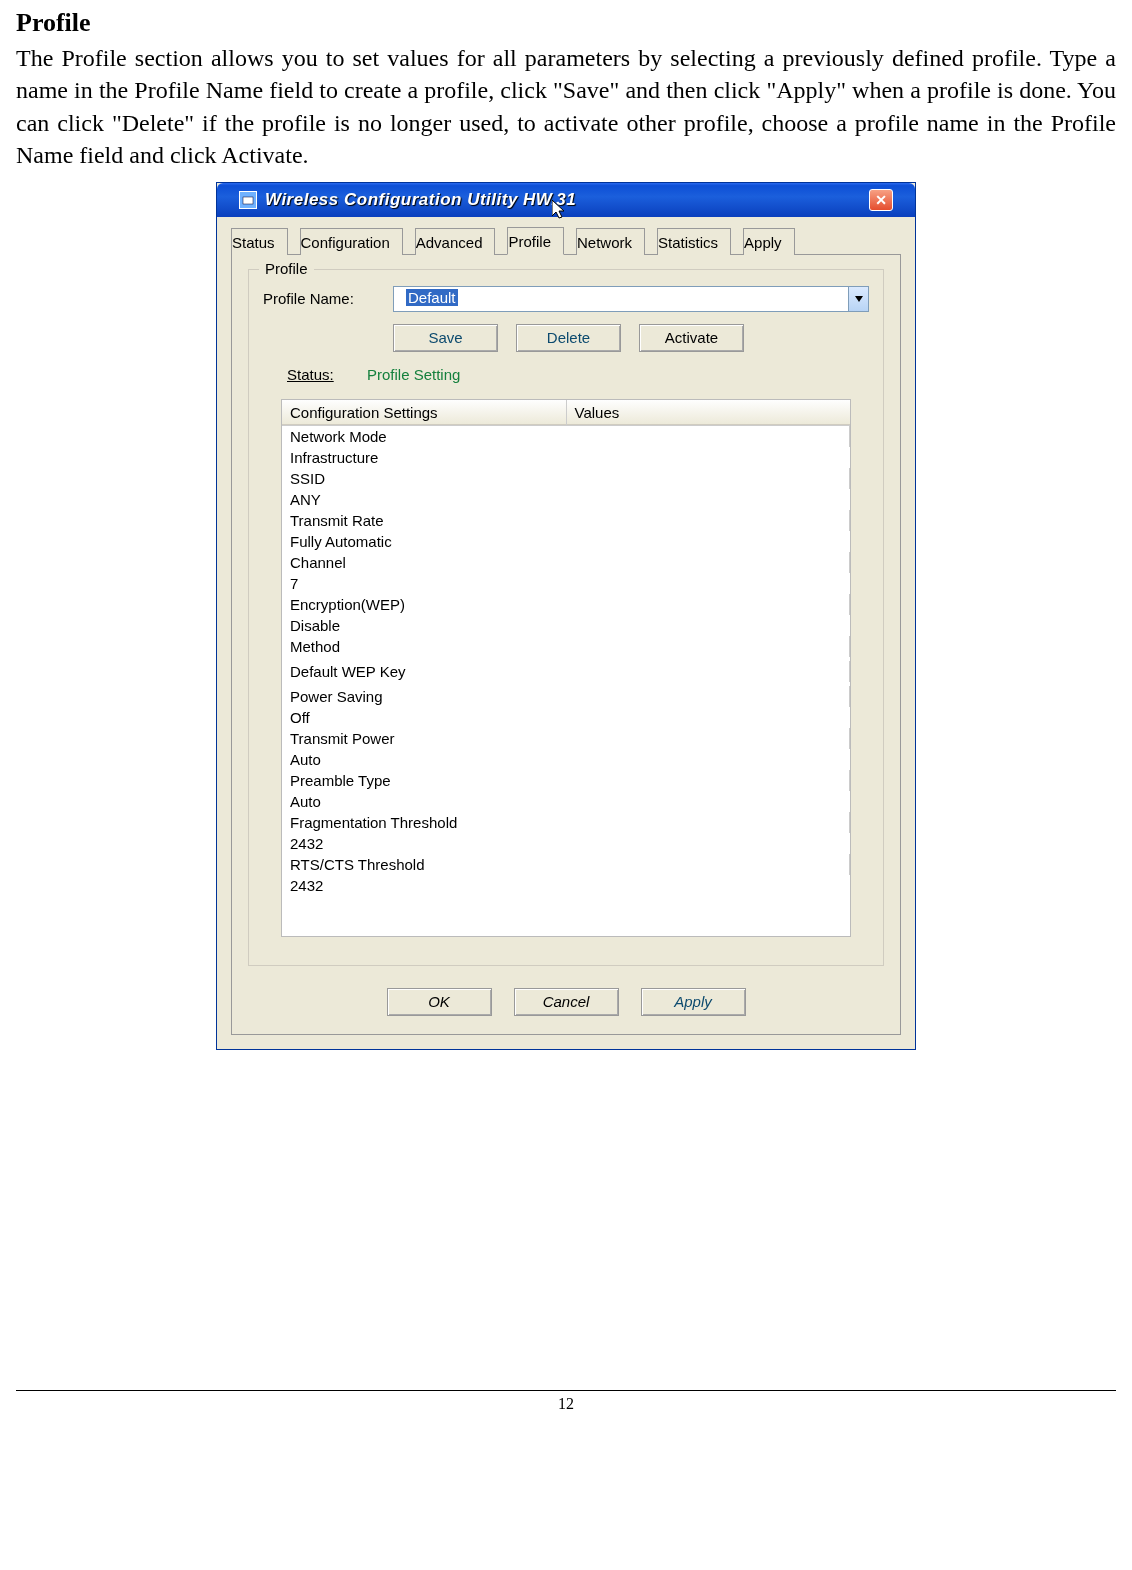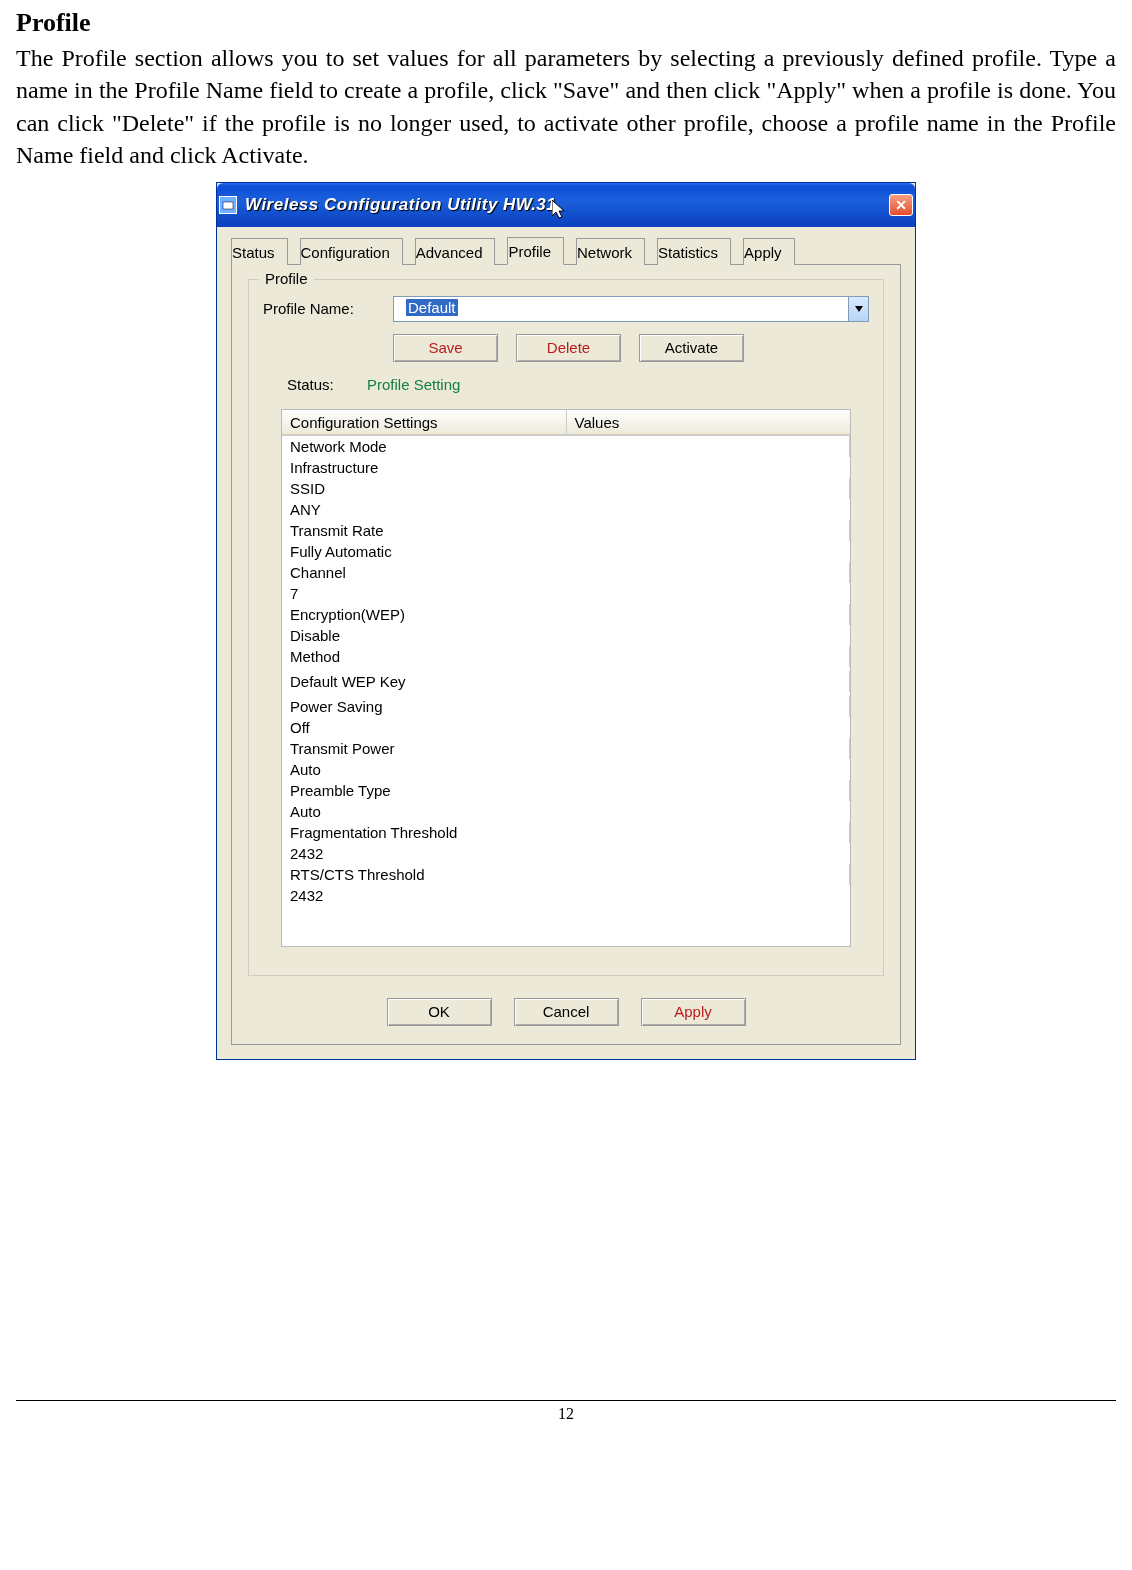--- a/index.html
+++ b/index.html
@@ -1,20 +1,20 @@
 <!DOCTYPE html>
 <html><head>
   <meta charset="utf-8">
   <style>
     * { box-sizing: border-box; margin: 0; padding: 0; }
     body { font-family: "Times New Roman", serif; font-size: 24px; color: #000; background: #fff; width: 1132px; padding: 8px 16px 20px 16px; }
     .heading { font-weight: bold; font-size: 26px; margin-bottom: 4px; }
     .body-text { text-align: justify; line-height: 1.35; margin-bottom: 10px; }
     .app-window { width: 700px; margin: 0 auto; font-family: Tahoma, Arial, sans-serif; font-size: 15px; border: 1px solid #003399; background: #ece9d8; }
-    .title-bar { background: linear-gradient(to bottom, #2a6af0 0%, #0d4fd6 8%, #1b5fdc 40%, #0a3fbd 100%); height: 44px; display: flex; align-items: center; padding: 0 2px; color: #fff; font-weight: bold; font-size: 17px; position: relative; border-radius: 6px 6px 0 0; }
+    .title-bar { background: linear-gradient(to bottom, #2a6af0 0%, #0d4fd6 8%, #1b5fdc 40%, #0a3fbd 100%); height: 34px; display: flex; align-items: center; padding: 0 22px; color: #fff; font-weight: bold; font-size: 17px; position: relative; border-radius: 6px 6px 0 0; }
     .title-icon { width: 18px; height: 18px; background: #6fb1ff; border: 1px solid #fff; margin-right: 8px; display: flex; align-items: center; justify-content: center; }
     .title-icon svg { width: 12px; height: 12px; }
     .title-text { flex: 1; font-style: italic; text-shadow: 1px 1px 1px #000; letter-spacing: 0.5px; }
     .close-btn { width: 24px; height: 22px; background: linear-gradient(to bottom, #f7a083, #e54d2e); border: 1px solid #fff; border-radius: 3px; color: #fff; display: flex; align-items: center; justify-content: center; font-weight: bold; font-size: 14px; }
     .cursor { position: absolute; left: 335px; top: 17px; }
     .cursor svg { width: 18px; height: 22px; }
     .window-body { padding: 10px 14px 14px 14px; }
     .tabs-row { display: flex; border-bottom: 1px solid #999; }
     .tab { padding: 5px 12px 4px 0; border: 1px solid #999; border-bottom: none; background: #ece9d8; margin-right: 12px; position: relative; font-size: 15px; cursor: default; }
     .tab.active { background: #ece9d8; border-bottom: 1px solid #ece9d8; margin-bottom: -1px; z-index: 2; font-weight: normal; }
@@ -24,33 +24,33 @@
     .fieldset-legend { position: absolute; top: -10px; left: 10px; background: #ece9d8; padding: 0 6px; font-size: 15px; }
     .row { display: flex; align-items: center; margin-bottom: 12px; }
     .label { width: 130px; font-size: 15px; }
     .combo { flex: 1; display: flex; }
     .combo-input { flex: 1; height: 26px; border: 1px solid #7f9db9; background: #fff; font-size: 15px; padding: 2px 12px; color: #fff; }
     .combo-input .selected-text { background: #316ac5; color: #fff; padding: 0 2px; }
     .combo-btn { width: 20px; height: 26px; background: linear-gradient(to bottom, #dbeaff, #b8d4f5); border: 1px solid #7f9db9; border-left: none; display: flex; align-items: center; justify-content: center; }
     .combo-btn svg { width: 8px; height: 6px; }
     .btn-row { display: flex; justify-content: flex-start; padding-left: 130px; gap: 18px; margin-bottom: 8px; }
     .btn { width: 105px; height: 28px; border: 1px solid #999; background: #ece9d8; font-size: 15px; display: flex; align-items: center; justify-content: center; box-shadow: inset 1px 1px 0 #fff, inset -1px -1px 0 #aaa; }
-    .btn.disabled { color: #b91c1c; }
+    .btn.disabled { color: #0c4a6e; }
     .status-row { margin: 14px 6px 16px 24px; display: flex; align-items: center; }
-    .status-label { width: 80px; font-size: 15px; }
+    .status-label { width: 80px; font-size: 15px; text-decoration: underline; }
     .status-value { color: #15803d; font-size: 15px; font-weight: normal; }
     .table-box { border: 1px solid #bbb; background: #fff; margin: 0 18px 10px 18px; }
     .table-header { display: flex; border-bottom: 1px solid #ccc; background: #ece9d8; }
     .th { flex: 1; padding: 4px 8px; border-right: 1px solid #ccc; background: linear-gradient(to bottom, #fefefe, #ece9d8); box-shadow: inset 0 -1px 0 #d0ccc0; }
     .th:last-child { border-right: none; }
     .tr { display: flex; flex-direction: column; }
     .td { flex: 1; padding: 2px 8px; font-size: 15px; }
     .td:first-child { border-right: 1px solid #ccc; }
     .table-pad { height: 40px; }
-    .bottom-btns { display: flex; justify-content: center; gap: 22px; padding-top: 6px; }
+    .bottom-btns { display: flex; justify-content: center; gap: 22px; padding-top: 6px; font-style: italic; }
     .footer-hr { border: none; border-top: 1px solid #000; margin: 340px 0 4px 0; }
     .page-no { text-align: center; font-size: 16px; }
   </style>
 </head>
 <body>
 
 <div class="heading">Profile</div>
 <div class="body-text">The Profile section allows you to set values for all parameters by selecting a previously defined profile. Type a name in the Profile Name field to create a profile, click "Save" and then click "Apply" when a profile is done. You can click "Delete" if the profile is no longer used, to activate other profile, choose a profile name in the Profile Name field and click Activate.</div>
 
 <div class="app-window">

